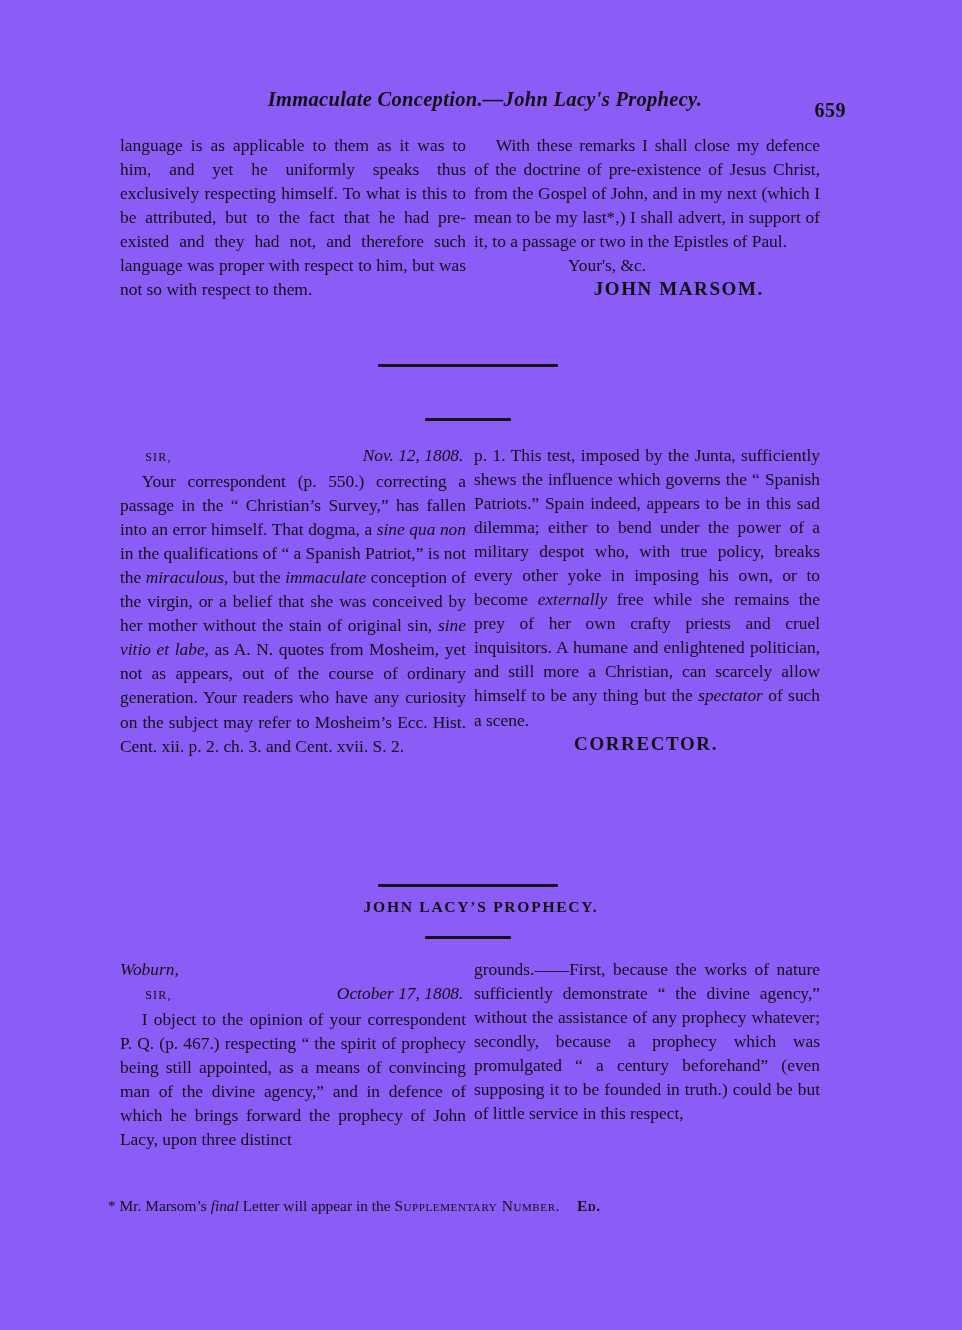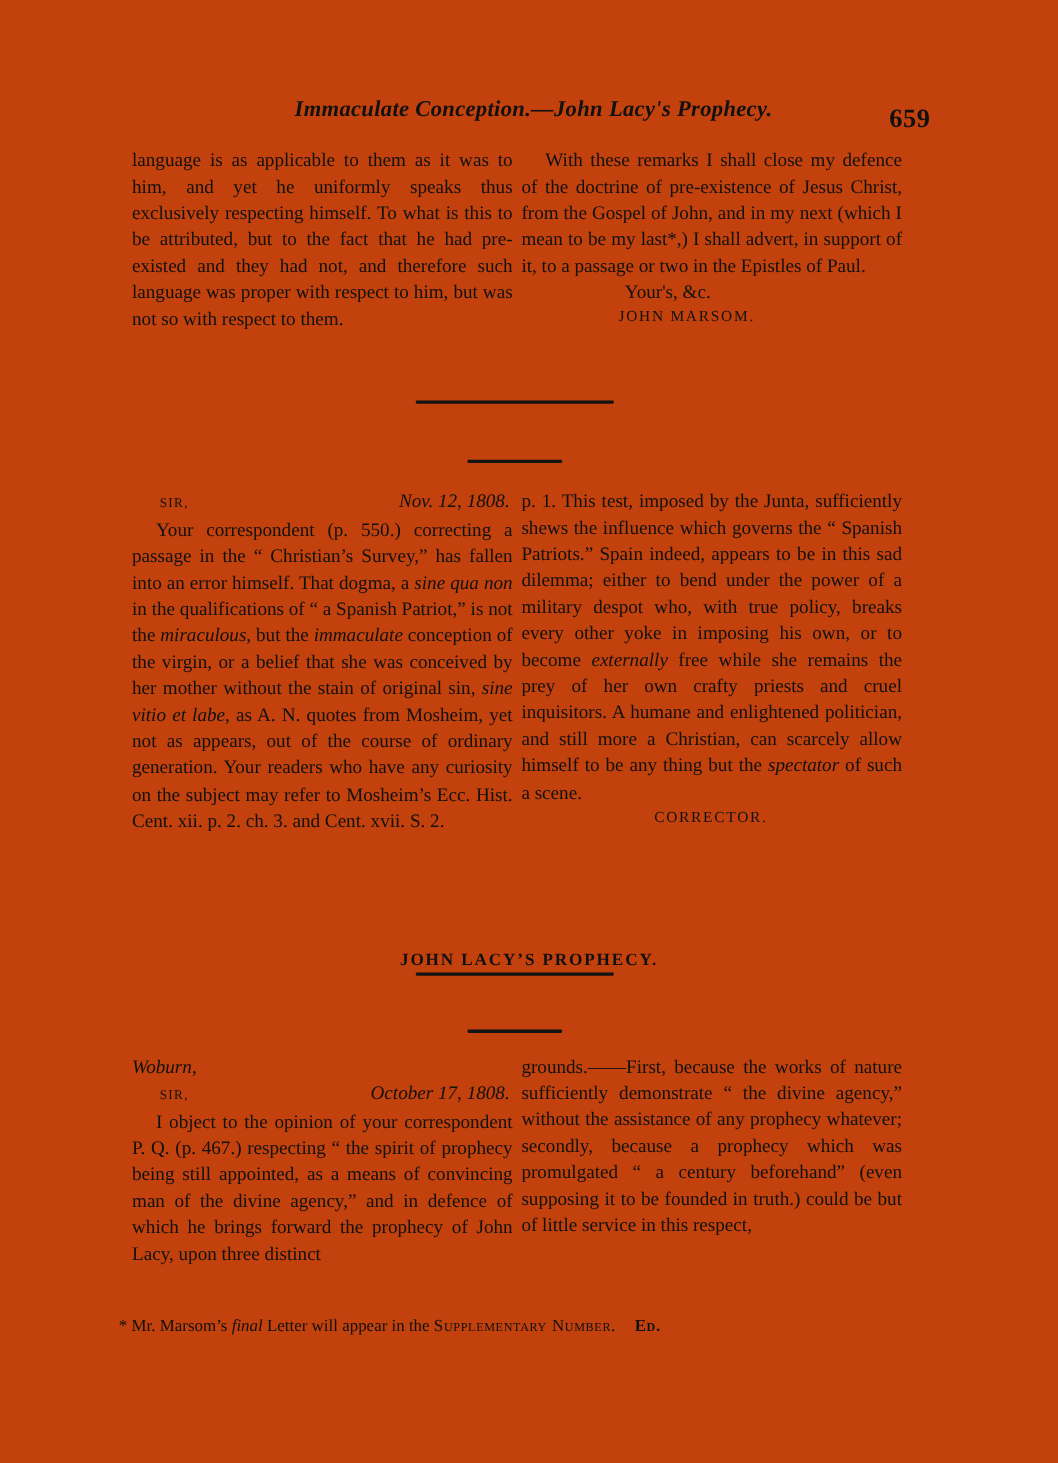--- a/index.html
+++ b/index.html
@@ -4,21 +4,21 @@
 <style>
   html, body {
     margin: 0;
     padding: 0;
     background: #ffffff;
   }
   .page {
     position: relative;
     width: 962px;
     height: 1330px;
-    background: #c2410c;
+    background: #8b5cf6;
     font-family: "Liberation Serif", "DejaVu Serif", serif;
     color: #111111;
     overflow: hidden;
   }
 
   
   .running-head {
     position: absolute;
     left: 120px;
     right: 112px;
@@ -33,21 +33,21 @@
     font-weight: bold;
     font-size: 20.5px;
     letter-spacing: 0.3px;
     white-space: nowrap;
   }
   .running-head-folio {
     position: absolute;
     right: 4px;
     bottom: 0;
     font-weight: bold;
-    font-size: 24px;
+    font-size: 20px;
     letter-spacing: 0.5px;
   }
 
   
   .cols {
     position: absolute;
     display: flex;
     gap: 8px;
   }
   .col {
@@ -107,21 +107,22 @@
   }
   .place {
     font-style: italic;
     padding-right: 2.6em;
   }
   .closing {
     padding-left: 5.4em;
   }
   .signature {
     letter-spacing: 1.6px;
-    font-size: 14px;
+    font-size: 19px;
+    font-weight: bold;
   }
   .sig-marsom   { padding-left: 6.3em; }
   .sig-corrector{ text-align: center; padding-right: 0.1em; }
 
   em { font-style: italic; }
 
   
   .footnote {
     position: absolute;
     left: 108px;
@@ -181,21 +182,21 @@
     <div class="col">
       <p>
         <span>p. 1.   This test, imposed by the Junta, sufficiently shews the influence which governs the “ Spanish Patriots.” Spain indeed, appears to be in this sad dilemma; either to bend under the power of a military despot who, with true policy, breaks every other yoke in imposing his own, or to become </span><em>externally</em><span> free while she remains the prey of her own crafty priests and cruel inquisitors. A humane and enlightened politician, and still more a Christian, can scarcely allow himself to be any thing but the </span><em>spectator</em><span> of such a scene.</span>
       </p>
       <p class="signature sig-corrector">CORRECTOR.</p>
     </div>
   </div>
 
   <div class="rule long" style="left:378px; top:884px;"></div>
 
-  <div class="section-heading" style="top:864px;">JOHN LACY’S PROPHECY.</div>
+  <div class="section-heading" style="top:898px;">JOHN LACY’S PROPHECY.</div>
 
   <div class="rule short" style="left:425px; top:936px;"></div>
 
   <div class="cols" style="left:120px; top:957px;">
     <div class="col">
       <p class="place">Woburn,</p>
       <div class="dateline-row">
         <span class="salutation">SIR,</span>
         <span class="dateline">October 17, 1808.</span>
       </div>

